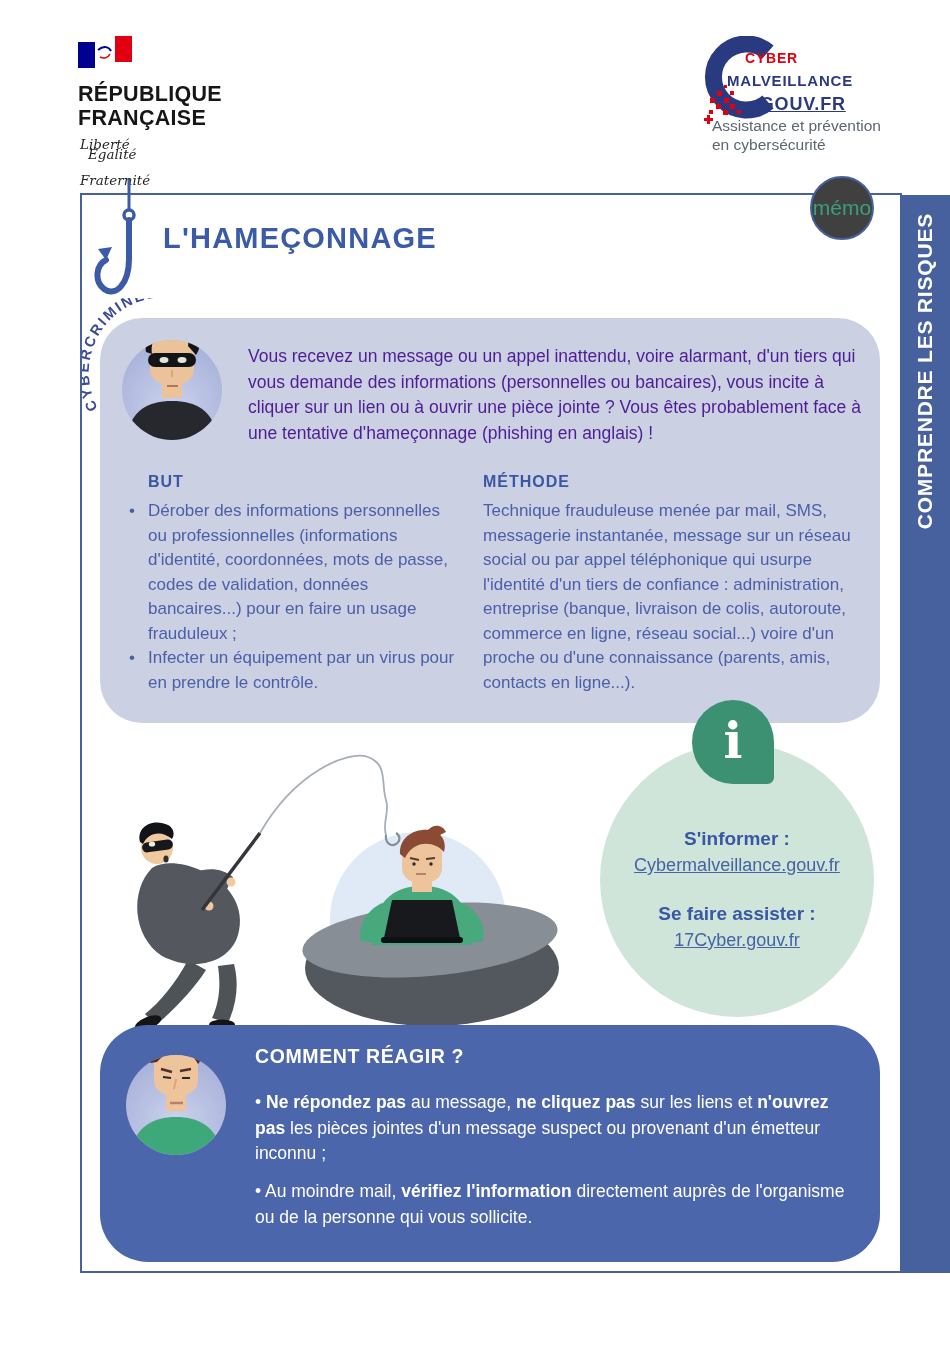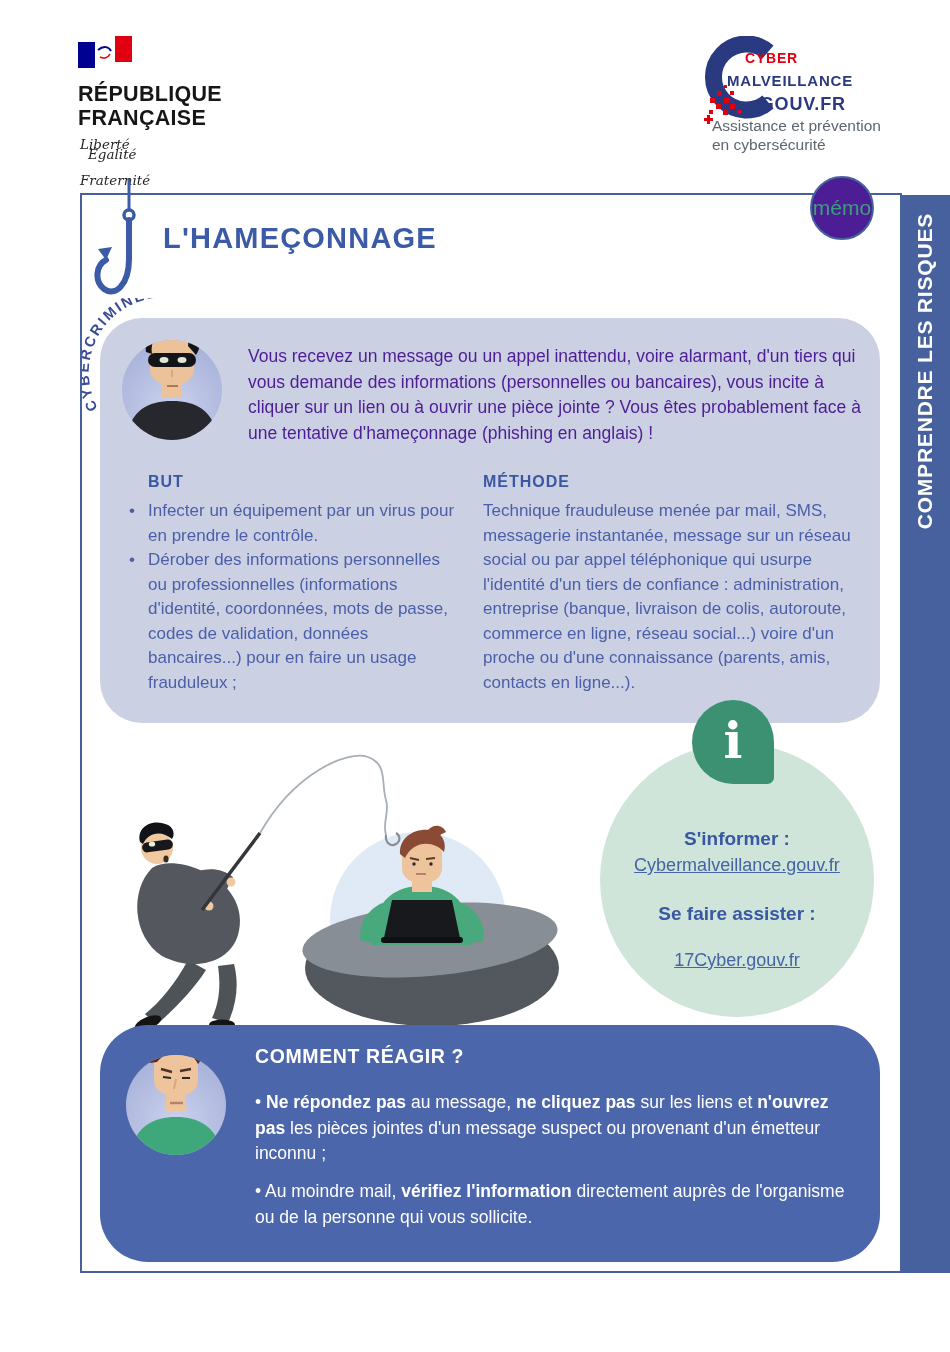--- a/index.html
+++ b/index.html
@@ -17,21 +17,21 @@
 
   
   .card{position:absolute;left:80px;top:193px;width:818px;height:1076px;
     border:2px solid #47619f;background:#fff;}
   .vband{position:absolute;left:900px;top:195px;width:50px;height:1078px;background:#46619e;}
   .vband-inner{position:absolute;left:0;top:0;width:50px;height:352px;display:flex;
     align-items:center;justify-content:center;}
   .vband-inner span{writing-mode:vertical-rl;transform:rotate(180deg);color:#fff;
     font-weight:bold;font-size:21px;letter-spacing:.8px;white-space:nowrap;}
   .memo-badge{position:absolute;left:810px;top:176px;width:64px;height:64px;border-radius:50%;
-    background:#4c1d95;border:2.5px solid #47619f;display:flex;align-items:center;
+    background:#404040;border:2.5px solid #47619f;display:flex;align-items:center;
     justify-content:center;color:#3aa079;font-size:21px;box-sizing:border-box;}
   .page-title{position:absolute;left:163px;top:222px;font-size:29px;font-weight:800;
     color:#3b5ba6;letter-spacing:1.2px;}
 
   
   .lav-box{position:absolute;left:100px;top:318px;width:780px;height:405px;
     background:#ccd0e3;border-radius:42px;}
   .intro-text{position:absolute;left:248px;top:344px;width:625px;font-size:17.5px;
     line-height:25.5px;color:#4c1d95;}
   .col-head{position:absolute;font-size:16px;font-weight:800;color:#3a57a3;letter-spacing:1px;}
@@ -99,21 +99,21 @@
           <rect x="28" y="55" width="4" height="4"></rect>
         <rect x="35" y="74" width="4" height="4"></rect>
           <rect x="22" y="49" width="3" height="3"></rect>
         <rect x="2" y="82" width="9" height="3"></rect>
           <rect x="5" y="79" width="3" height="9"></rect>
       </g>
     </svg>
   </div>
   <div class="cyber-word" style="left:745px;top:50px;font-size:14px;color:#e1000f;">CYBER</div>
   <div class="cyber-word" style="left:727px;top:72px;font-size:15px;color:#2a3a80;">MALVEILLANCE</div>
-  <div class="cyber-word" style="left:754px;top:94px;font-size:18px;color:#2a3a80;">.GOUV.FR</div>
+  <div class="cyber-word" style="left:754px;top:94px;font-size:18px;color:#2a3a80;text-decoration:underline;">.GOUV.FR</div>
   <div class="cyber-tag" style="top:117px;">Assistance et prévention</div>
   <div class="cyber-tag" style="top:136px;">en cybersécurité</div>
 
   <div class="card"></div>
   <div class="vband">
     <div class="vband-inner">
       <span>COMPRENDRE LES RISQUES</span>
     </div>
   </div>
   <div class="memo-badge">
@@ -160,22 +160,22 @@
         <textPath href="#arc1" startOffset="4">CYBERCRIMINEL</textPath>
       </text>
     </svg>
   </div>
 
   <div class="intro-text">Vous recevez un message ou un appel inattendu, voire alarmant, d'un tiers qui vous demande des informations (personnelles ou bancaires), vous incite à cliquer sur un lien ou à ouvrir une pièce jointe ? Vous êtes probablement face à une tentative d'hameçonnage (phishing en anglais) !</div>
 
   <div class="col-head" style="left:148px;top:473px;">BUT</div>
   <div class="col-text" style="left:129px;top:499px;width:330px;">
     <ul class="blist">
+      <li>Dérober des informations personnelles ou professionnelles (informations d'identité, coordonnées, mots de passe, codes de validation, données bancaires...) pour en faire un usage frauduleux ;</li>
       <li>Infecter un équipement par un virus pour en prendre le contrôle.</li>
-      <li>Dérober des informations personnelles ou professionnelles (informations d'identité, coordonnées, mots de passe, codes de validation, données bancaires...) pour en faire un usage frauduleux ;</li>
     </ul>
   </div>
 
   <div class="col-head" style="left:483px;top:473px;">MÉTHODE</div>
   <div class="col-text" style="left:483px;top:499px;width:382px;">Technique frauduleuse menée par mail, SMS, messagerie instantanée, message sur un réseau social ou par appel téléphonique qui usurpe l'identité d'un tiers de confiance : administration, entreprise (banque, livraison de colis, autoroute, commerce en ligne, réseau social...) voire d'un proche ou d'une connaissance (parents, amis, contacts en ligne...).</div>
 
   <div class="illu">
     <svg width="490" height="300" viewBox="0 0 490 300">
 
       <circle cx="318" cy="180" r="88" fill="#dfeaf6"></circle>
@@ -217,21 +217,21 @@
     </svg>
   </div>
 
   <div class="green-circle"></div>
   <div class="info-bubble">
     <span>i</span>
   </div>
   <div class="info-label" style="top:828px;">S'informer :</div>
   <div class="info-link" style="top:855px;">Cybermalveillance.gouv.fr</div>
   <div class="info-label" style="top:903px;">Se faire assister :</div>
-  <div class="info-link" style="top:930px;margin-top:20px;">17Cyber.gouv.fr</div>
+  <div class="info-link" style="top:930px;">17Cyber.gouv.fr</div>
 
   <div class="react-box"></div>
 
   <div class="avatar-svg" style="left:86px;top:1013px;">
     <svg width="180" height="180" viewBox="0 0 180 180">
       <defs>
         <radialGradient id="avg2" cx="50%" cy="68%" r="65%">
           <stop offset="0%" stop-color="#ccd2ee"></stop>
             <stop offset="100%" stop-color="#a9b3da"></stop>
         </radialGradient>

